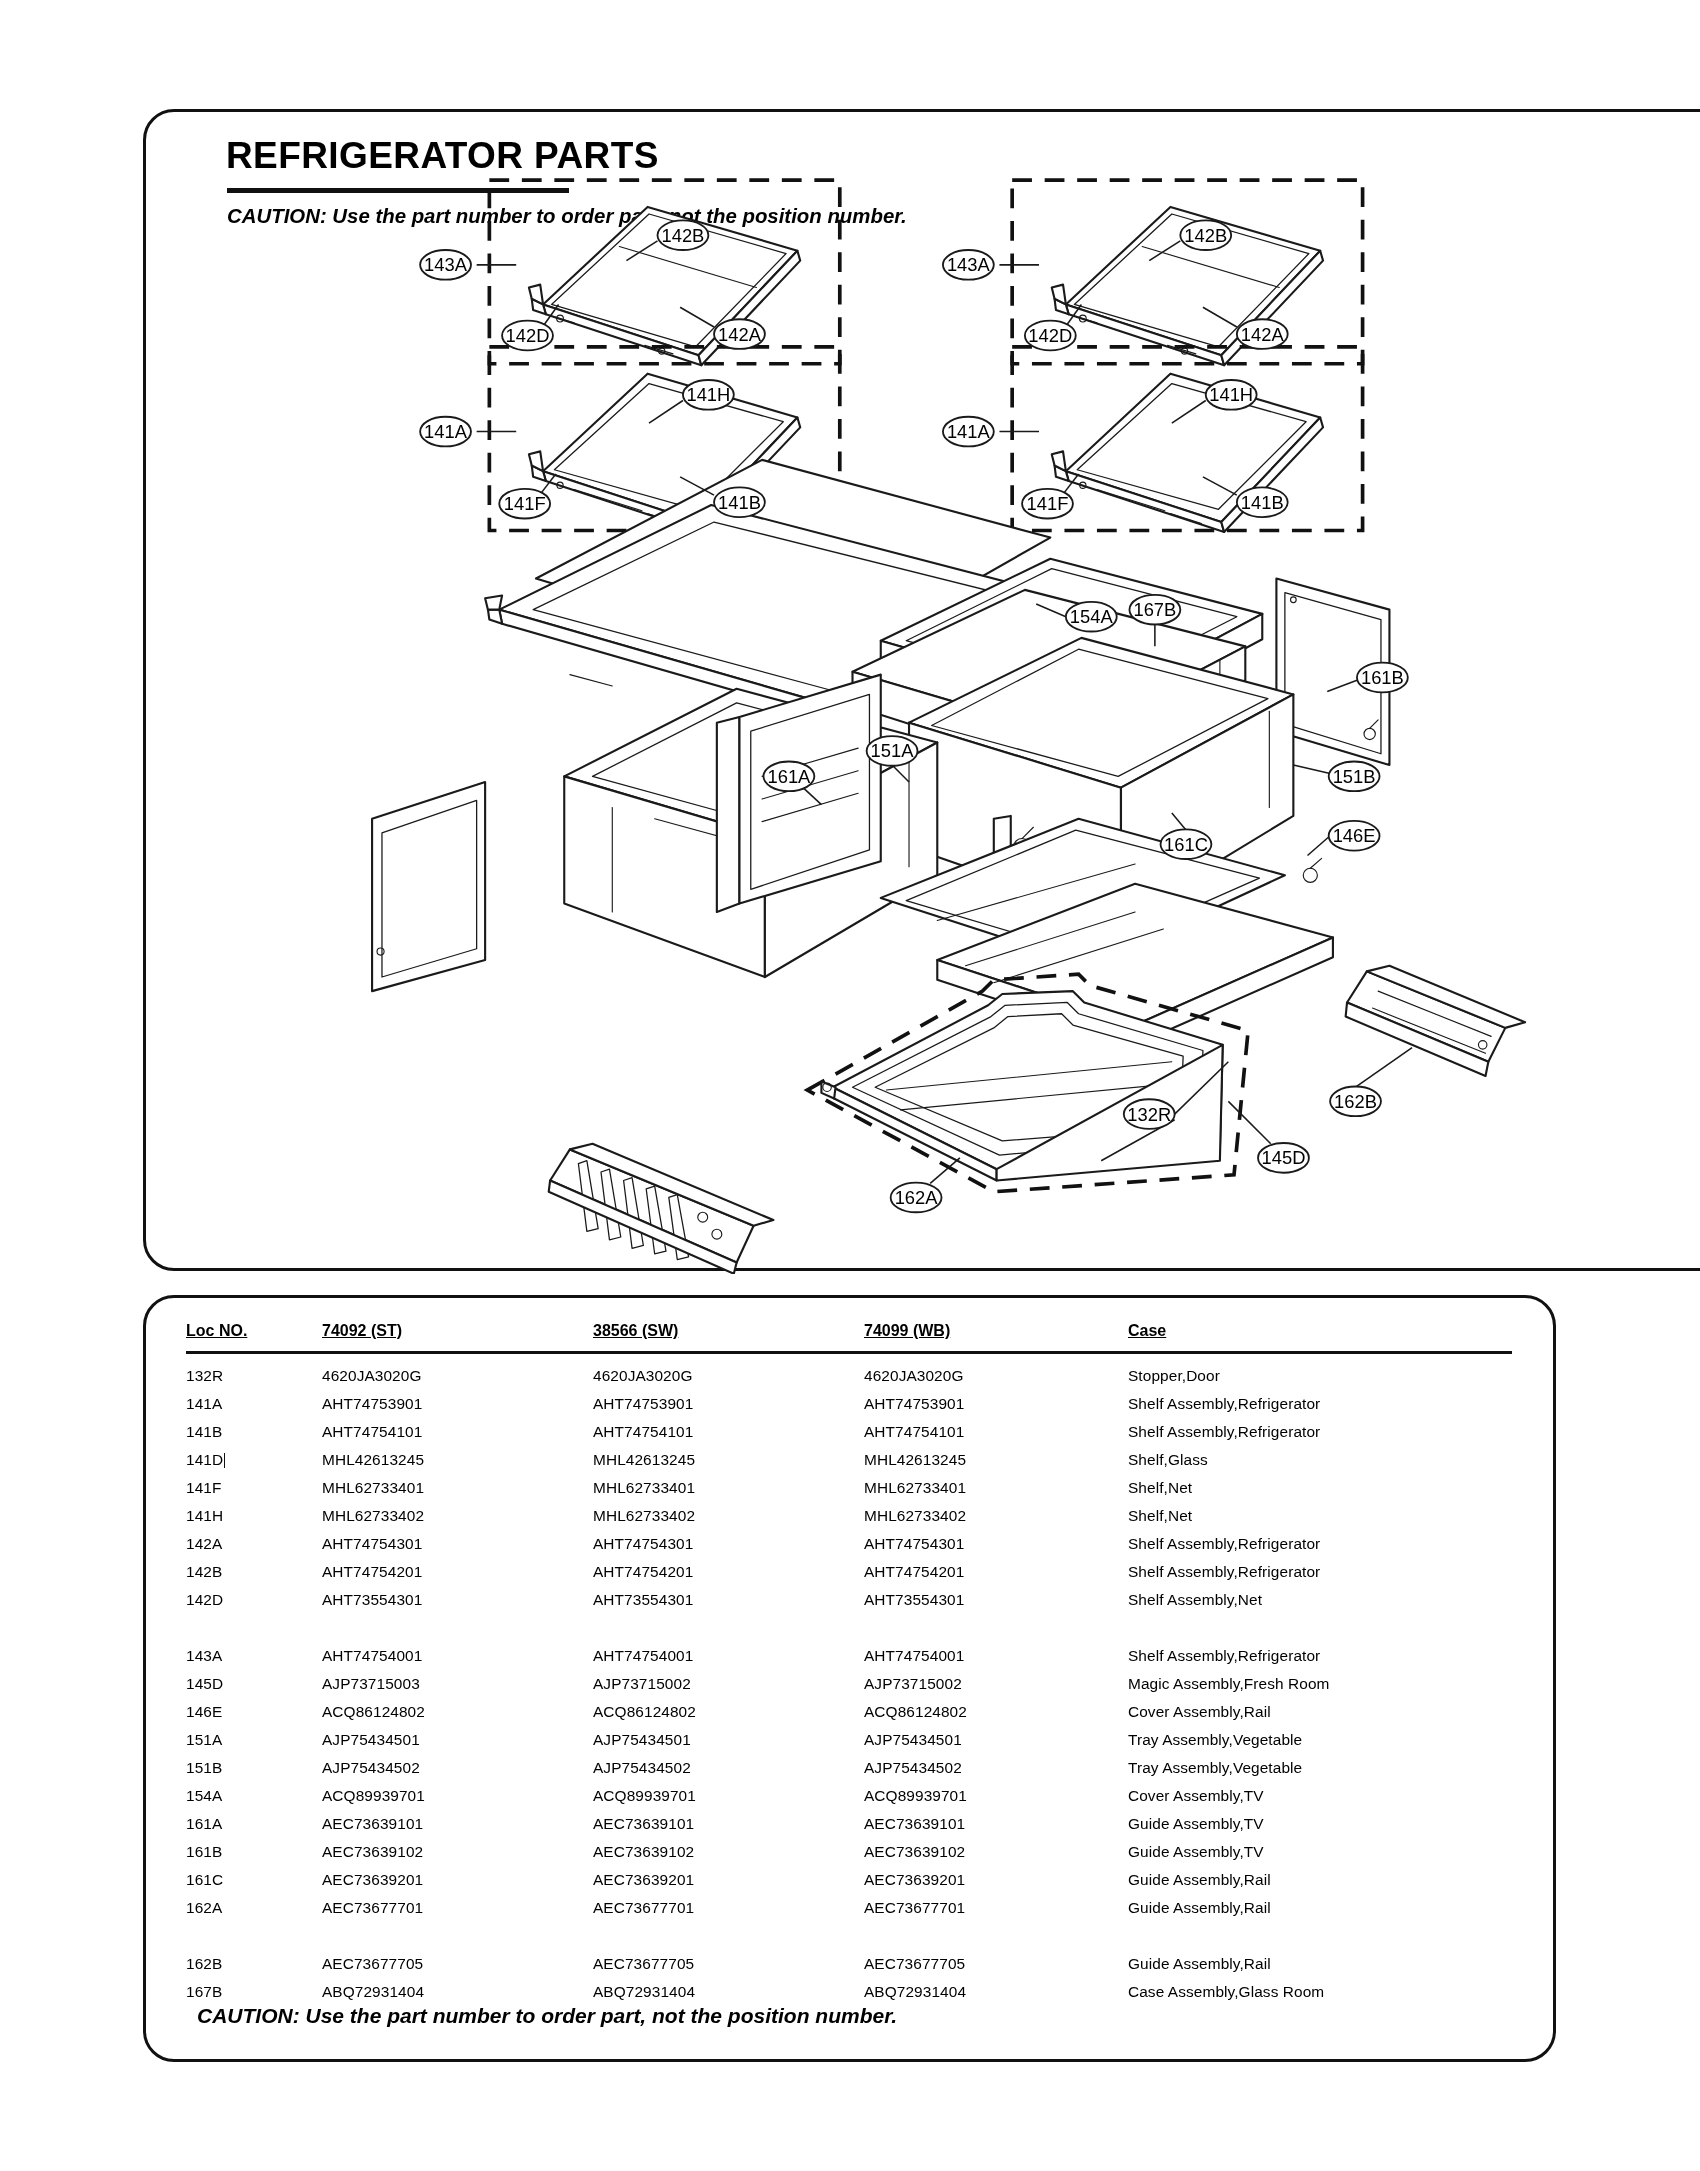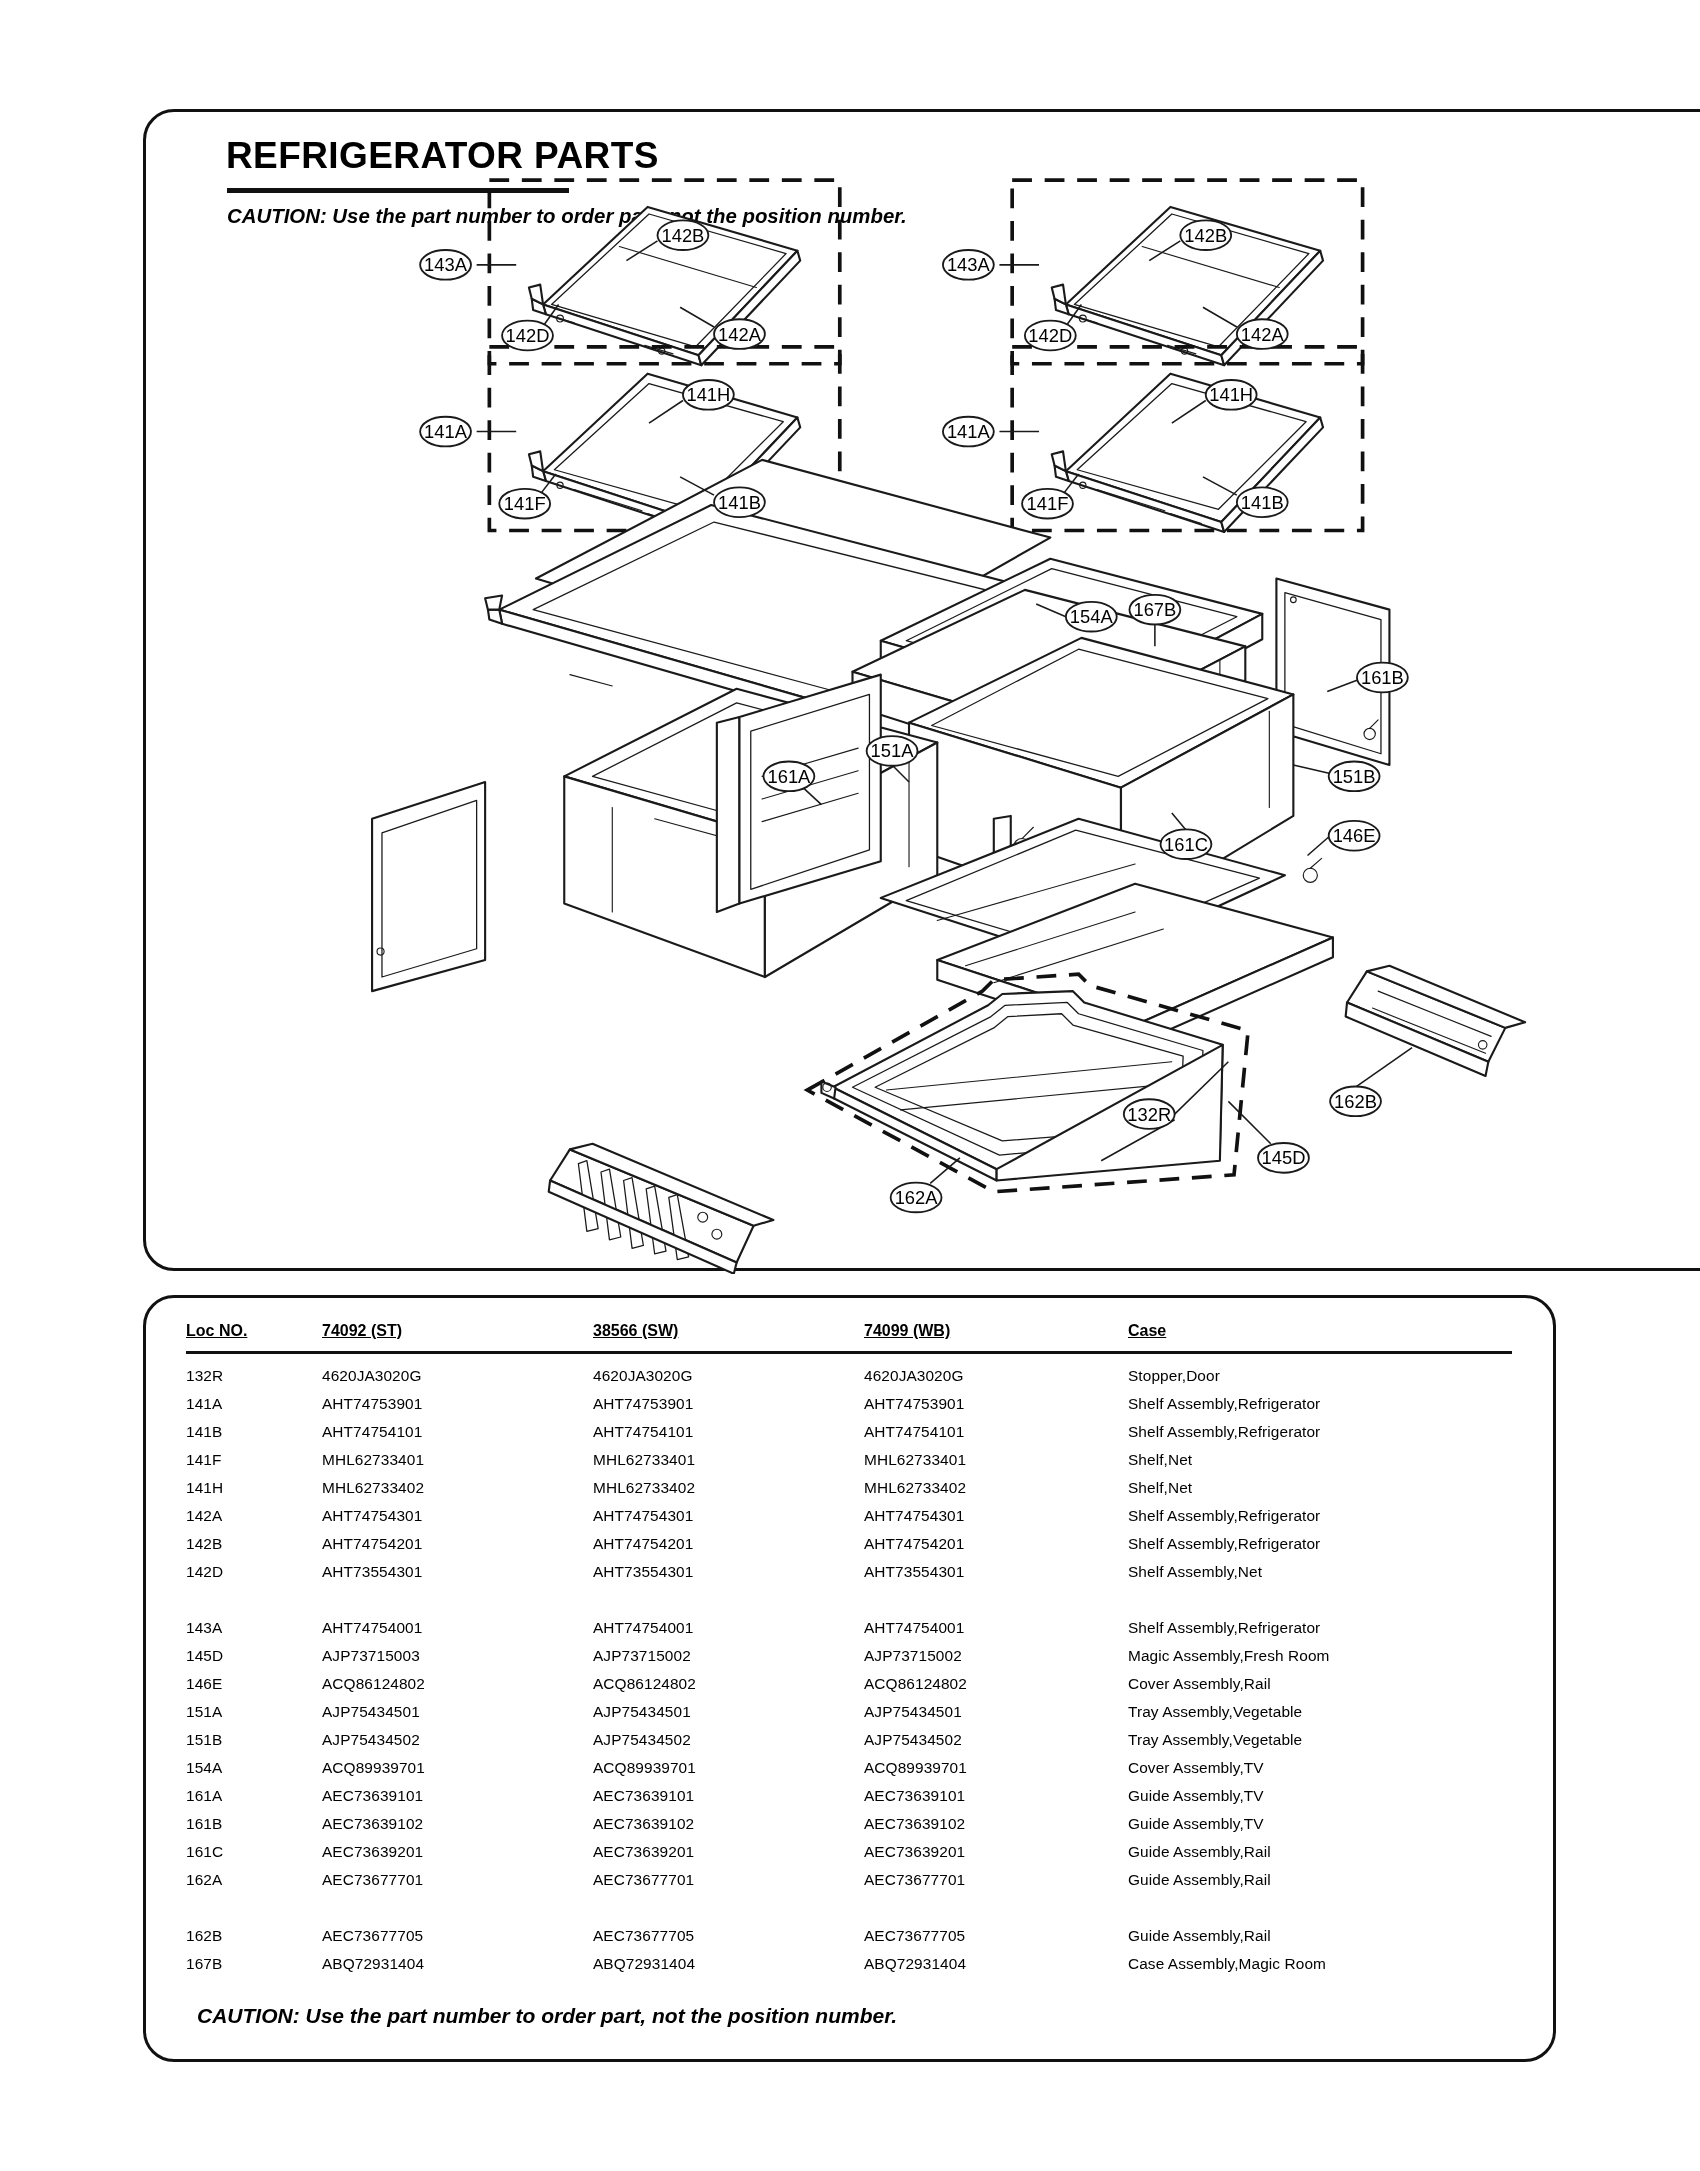--- a/index.html
+++ b/index.html
@@ -542,20 +542,27 @@
             <td>Shelf Assembly,Refrigerator</td>
           </tr>
           <tr>
             <td>141B</td>
             <td>AHT74754101</td>
             <td>AHT74754101</td>
             <td>AHT74754101</td>
             <td>Shelf Assembly,Refrigerator</td>
           </tr>
           <tr>
+            <td>141D<span class="caret"></span></td>
+            <td>MHL42613245</td>
+            <td>MHL42613245</td>
+            <td>MHL42613245</td>
+            <td>Shelf,Glass</td>
+          </tr>
+          <tr>
             <td>141F</td>
             <td>MHL62733401</td>
             <td>MHL62733401</td>
             <td>MHL62733401</td>
             <td>Shelf,Net</td>
           </tr>
           <tr>
             <td>141H</td>
             <td>MHL62733402</td>
             <td>MHL62733402</td>
@@ -664,21 +671,21 @@
             <td>AEC73677705</td>
             <td>AEC73677705</td>
             <td>AEC73677705</td>
             <td>Guide Assembly,Rail</td>
           </tr>
           <tr>
             <td>167B</td>
             <td>ABQ72931404</td>
             <td>ABQ72931404</td>
             <td>ABQ72931404</td>
-            <td>Case Assembly,Magic Room</td>
+            <td>Case Assembly,Glass Room</td>
           </tr>
         </tbody>
     </table>
   </div>
 
   <div id="caution-bottom">CAUTION: Use the part number to order part, not the position number.</div>
 </div>
 
 
 </body></html>

